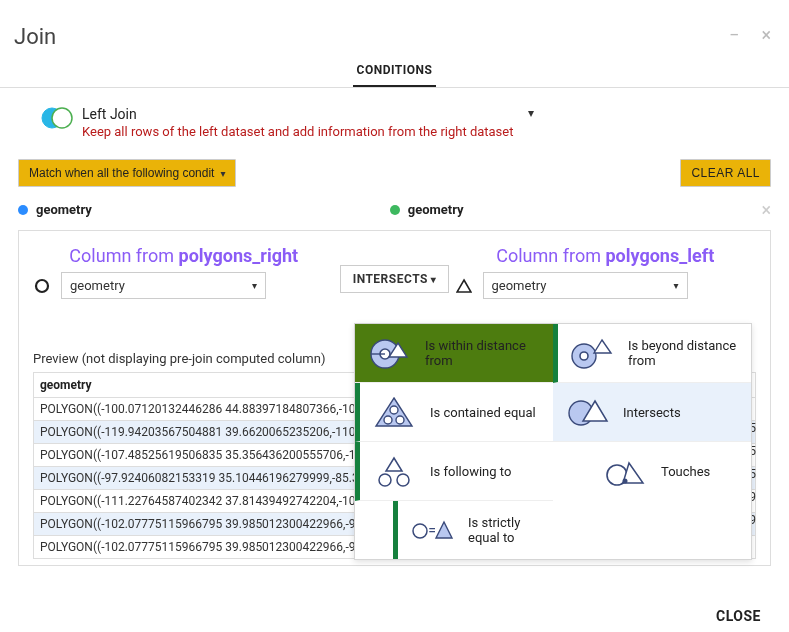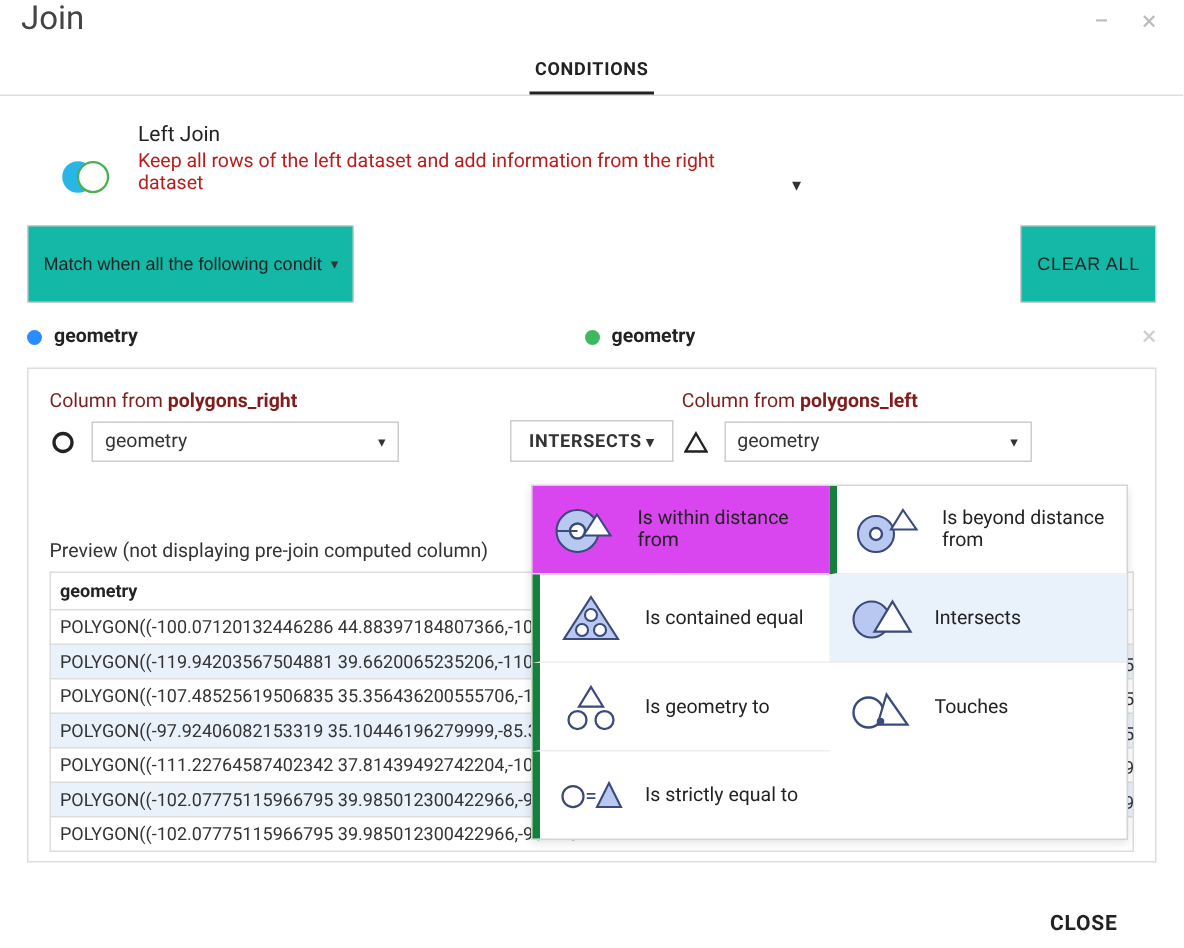--- a/index.html
+++ b/index.html
@@ -3,73 +3,73 @@
 <meta charset="utf-8">
 <style>
   * { box-sizing: border-box; margin: 0; padding: 0; }
   body {
     width: 789px; height: 632px;
     font-family: -apple-system, BlinkMacSystemFont, "Segoe UI", Roboto, Arial, sans-serif;
     font-size: 13px; color: #333; background: #fff;
     position: relative; overflow: hidden;
   }
   .header {
-    display: flex; justify-content: space-between; align-items: flex-end;
-    padding: 0 18px 8px 14px;
+    display: flex; justify-content: space-between; align-items: flex-start;
+    padding: 24px 18px 8px 14px;
   }
   .header h1 { font-size: 22px; font-weight: 400; color: #444; }
   .header-icons { display: flex; gap: 22px; color: #bbb; font-size: 18px; }
   .tabrow {
     border-bottom: 1px solid #ddd; padding: 0 14px;
     display: flex;
     justify-content: center;
   }
   .tab {
     font-size: 12px; font-weight: 700; letter-spacing: .5px; color: #222;
     padding: 6px 4px 8px 4px;
     border-bottom: 2px solid #222;
     text-transform: uppercase;
   }
   .jointype {
-    display: flex; align-items: flex-end; gap: 18px;
+    display: flex; align-items: flex-start; gap: 8px;
     padding: 18px 18px 8px 40px; max-width: 560px;
   }
   .jointype-text { flex: 1; }
   .jointype-title { font-size: 14px; color: #222; }
   .jointype-desc { font-size: 13px; color: #b91c1c; margin-top: 2px; }
   .jointype .caret { color: #333; font-size: 12px; padding-right: 8px; }
 
   .toolbar-row {
     display: flex; justify-content: space-between; align-items: center;
     padding: 12px 18px 8px 18px;
   }
   .btn {
-    border: 1px solid #ccc; background: #14b8a6; color: #222;
-    padding: 18px 10px; font-size: 12px; cursor: pointer;
+    border: 1px solid #ccc; background: #eab308; color: #222;
+    padding: 6px 10px; font-size: 12px; cursor: pointer;
     display: inline-flex; align-items: center; gap: 6px; border-radius: 1px;
   }
   .btn.small-caret::after { content: "▾"; font-size: 10px; color: #333; }
   .btn.clear { font-weight: 400; letter-spacing: .5px; }
 
   .cond-head {
     display: flex; align-items: center; padding: 4px 18px 10px 18px;
   }
   .cond-half { flex: 1; display: flex; align-items: center; gap: 8px; font-size: 13px; font-weight: 700; color: #222; }
   .dot { width: 10px; height: 10px; border-radius: 50%; display: inline-block; }
   .dot.blue { background: #2b8cff; }
   .dot.green { background: #3db85f; }
   .cond-close { color: #ccc; font-size: 18px; cursor: pointer; }
 
   .cond-panel {
     margin: 0 18px; border: 1px solid #ddd; padding: 14px 14px 6px 14px;
     position: relative;
   }
   .pickers-row { display: flex; align-items: flex-start; }
   .picker-col { flex: 1; }
-  .picker-col .label { font-size: 13px; color: #7f1d1d; margin-bottom: 6px; }
+  .picker-col .label { font-size: 18px; color: #8b5cf6; margin-bottom: 6px; text-align: center; }
   .picker-col .label b { font-weight: 700; }
   .picker-col .select-row { display: flex; align-items: center; gap: 10px; }
   .geoshape { width: 18px; height: 18px; display: inline-flex; align-items: center; justify-content: center; }
   .select {
     border: 1px solid #ccc; padding: 5px 8px; font-size: 13px;
     display: flex; align-items: center; justify-content: space-between;
     width: 205px; cursor: pointer; background: #fff;
   }
   .select .caret { font-size: 10px; }
   .op-col { width: 120px; display: flex; align-items: center; justify-content: center; margin-top: 20px; }
@@ -94,21 +94,21 @@
   .right-values {
     position: absolute; right: 14px; top: 196px; 
     display: flex; flex-direction: column;
   }
   .right-values div {
     width: 20px; height: 23px; line-height: 23px; text-align: right;
     font-size: 12px; color: #333;
   }
 
   .footer {
-    position: absolute; bottom: 0; right: 16px; left: 0;
+    position: absolute; bottom: 0; right: 0; left: 0;
     display: flex; justify-content: flex-end; padding: 6px 28px 8px 0;
   }
   .close-link { font-size: 14px; font-weight: 700; letter-spacing: .5px; color: #222; cursor: pointer; }
 
   
   .dropdown {
     position: absolute;
     left: 354px; top: 323px;
     width: 398px; background: #fff;
     border: 1px solid #d5d5d5; box-shadow: 0 2px 6px rgba(0,0,0,.12);
@@ -116,23 +116,23 @@
     z-index: 50;
   }
   .dd-cell {
     display: flex; align-items: center; gap: 14px;
     padding: 12px 12px;
     border-bottom: 1px solid #eee;
     cursor: pointer; font-size: 13px; color: #222;
   }
   .dd-cell.rightcol { border-left: 5px solid #15803d; }
   .dd-cell.sel { background: #e9f1fb; }
-  .dd-cell.hl { background: #d946ef; }
+  .dd-cell.hl { background: #4d7c0f; }
   .dd-cell .dd-icon { width: 44px; height: 34px; flex: 0 0 44px; display: flex; align-items: center; justify-content: center; }
-  .dd-cell:nth-last-child(-n+2) { border-bottom: none; }
+  .dd-cell:nth-last-child(-n+2) { border-bottom: none; margin-left: 38px; }
 
   svg { display: block; }
 </style>
 </head>
 <body>
 
 <div class="header">
   <h1>Join</h1>
   <div class="header-icons">
     <span>−</span>
@@ -306,21 +306,21 @@
       <span>Intersects</span>
     </div>
     <div class="dd-cell rightcol">
       <span class="dd-icon">
         <svg width="44" height="34">
           <path d="M22 4 L30 17 L14 17 Z" fill="#fff" stroke="#3a4a7a" stroke-width="1.5"></path>
           <circle cx="13" cy="26" r="6" fill="#fff" stroke="#3a4a7a" stroke-width="1.5"></circle>
           <circle cx="31" cy="26" r="6" fill="#fff" stroke="#3a4a7a" stroke-width="1.5"></circle>
         </svg>
       </span>
-      <span>Is geometry to</span>
+      <span>Is following to</span>
     </div>
     <div class="dd-cell">
       <span class="dd-icon">
         <svg width="44" height="34">
           <circle cx="14" cy="20" r="10" stroke="#3a4a7a" stroke-width="1.6" fill="none"></circle>
           <path d="M26 8 L40 28 L20 28 Z" fill="#fff" stroke="#3a4a7a" stroke-width="1.5"></path>
           <circle cx="22" cy="26" r="2.5" fill="#3a4a7a"></circle>
         </svg>
       </span>
       <span>Touches</span>

